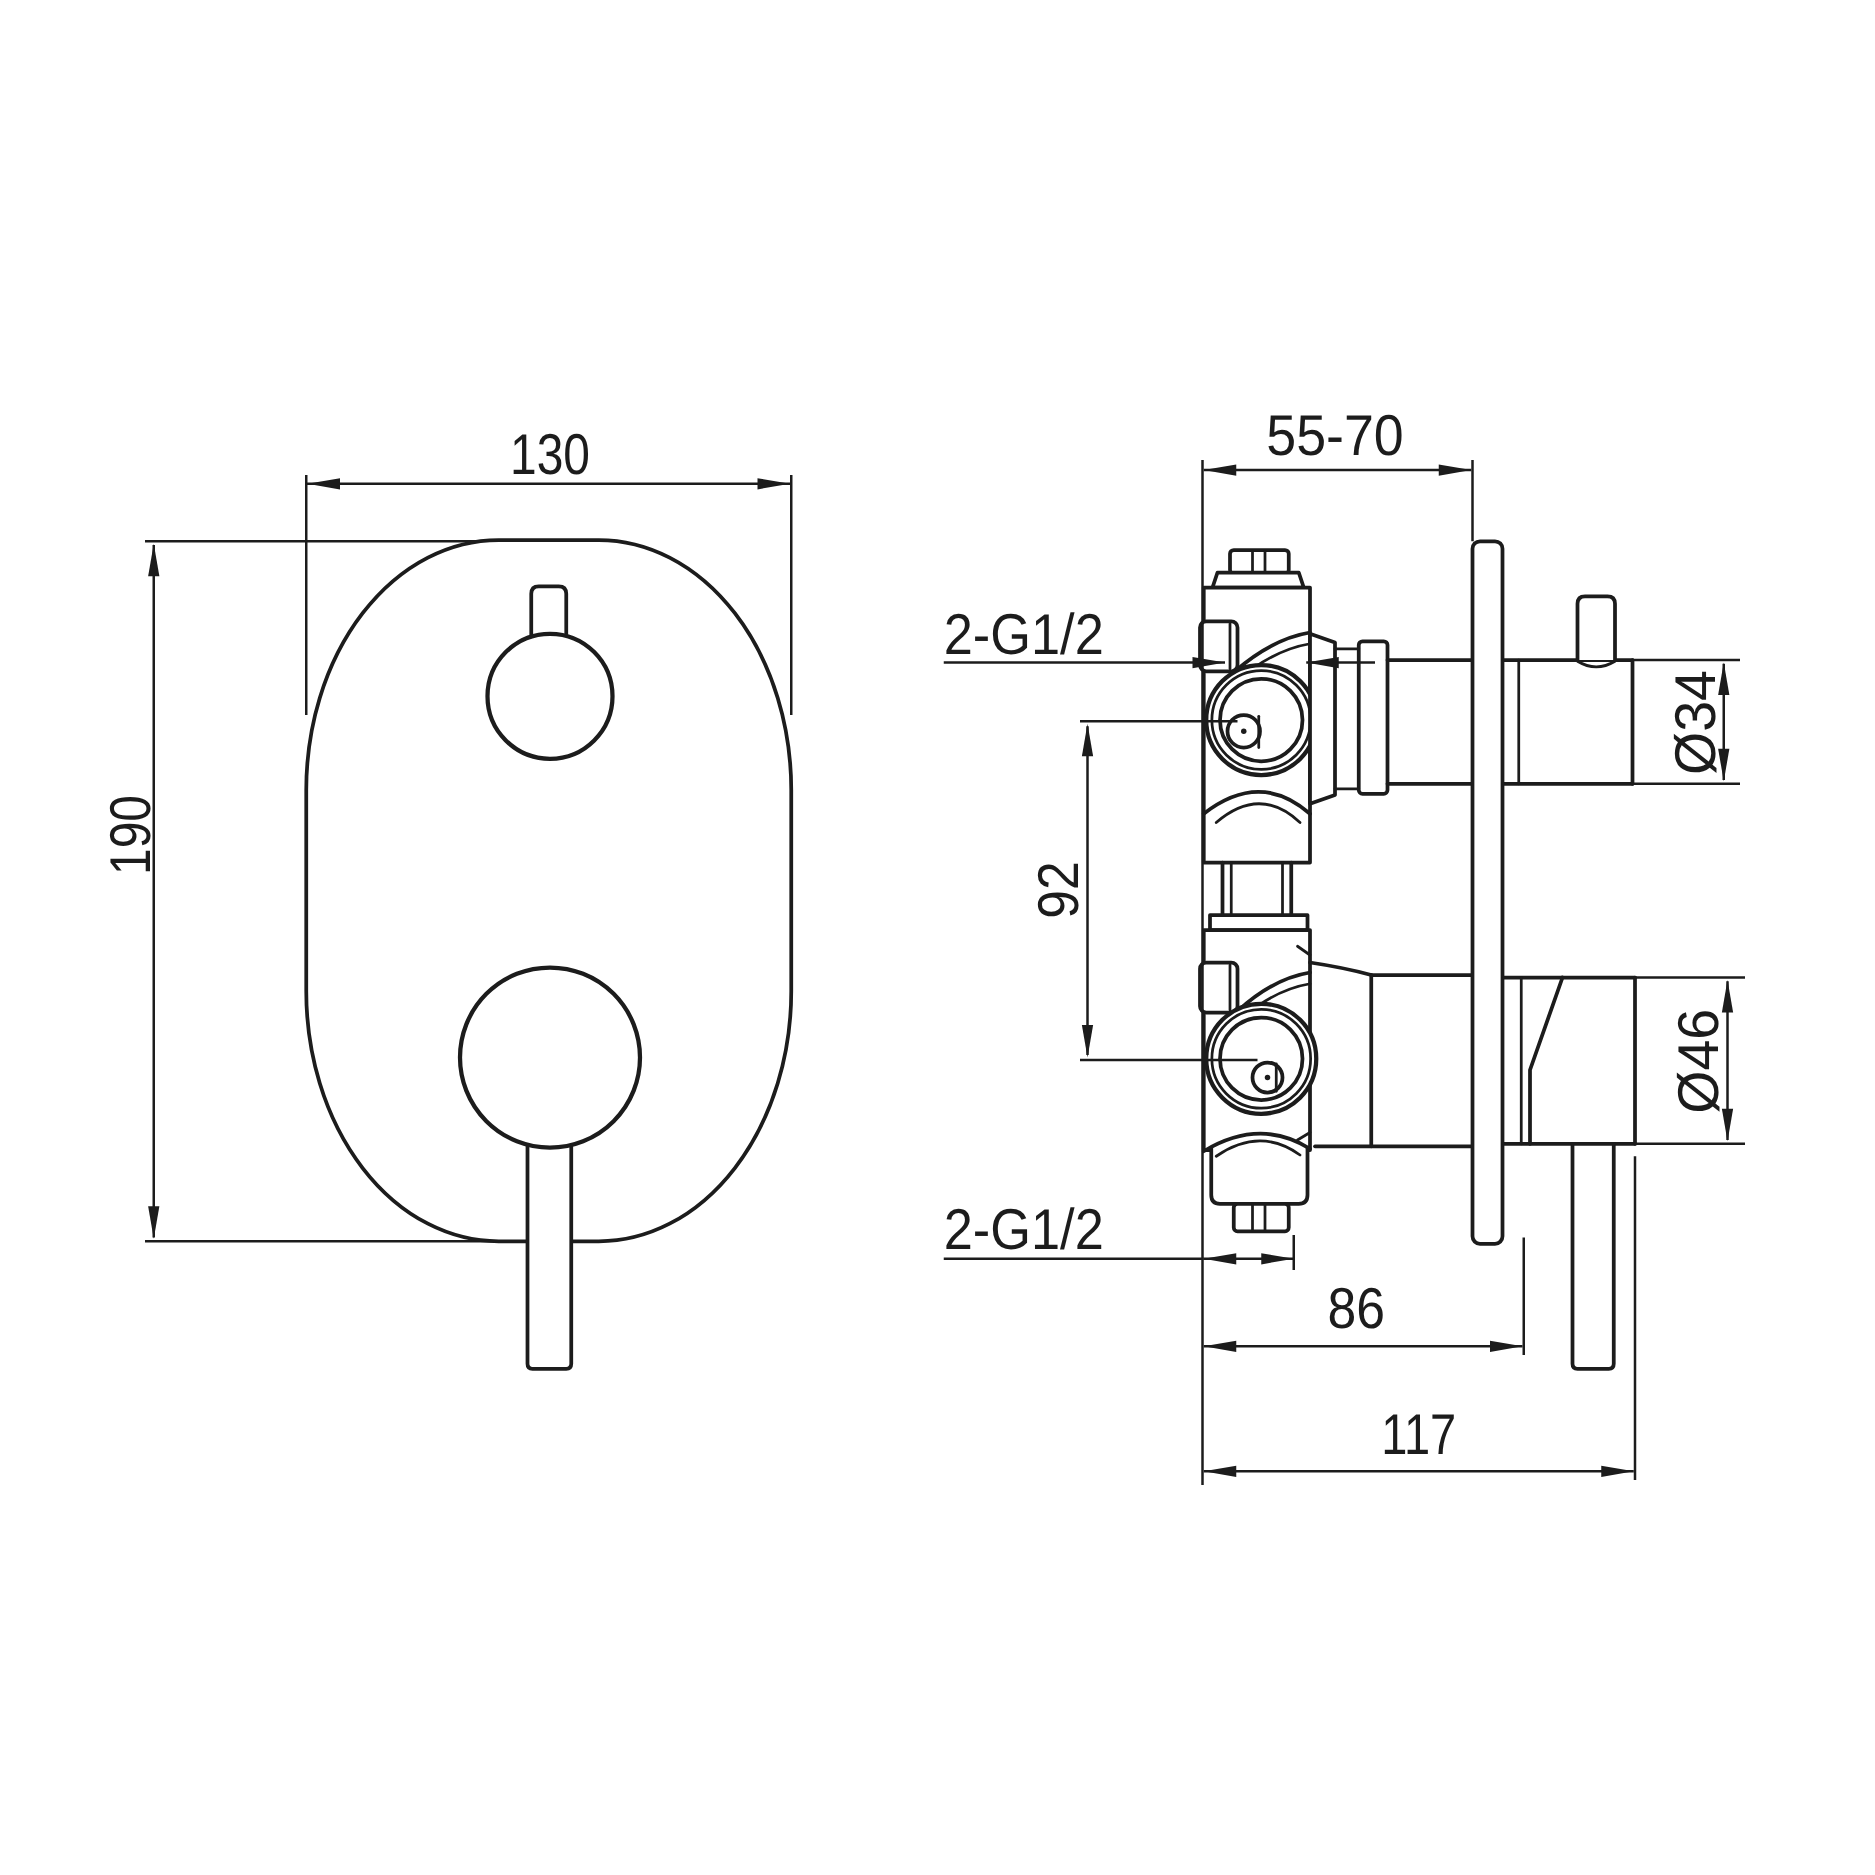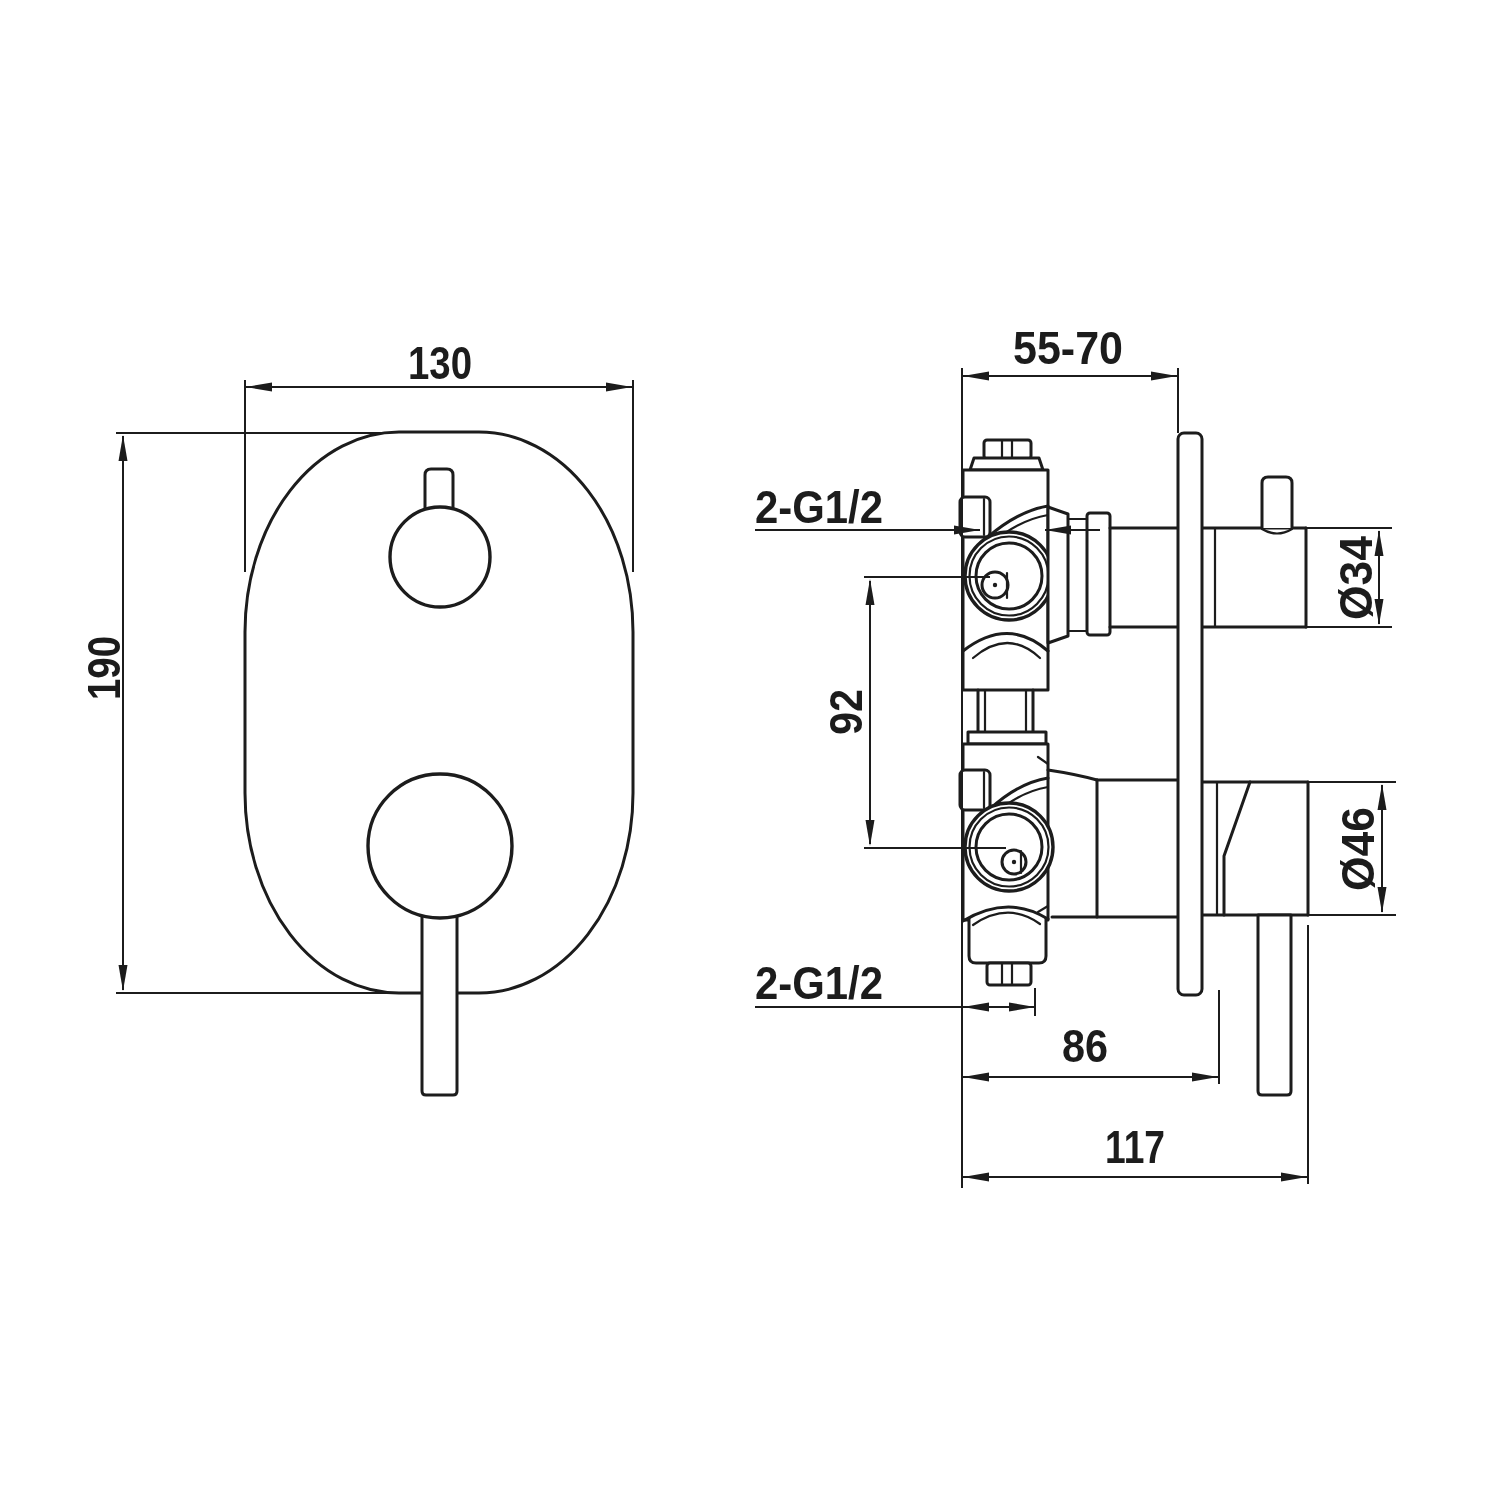--- a/index.html
+++ b/index.html
@@ -1,18 +1,18 @@
 <!DOCTYPE html>
 <html><head>
 <meta charset="utf-8">
 <style>
   :root{ --ink:#1c1c1c; --paper:#ffffff; }
   html,body{ margin:0; padding:0; background:var(--paper); }
   .canvas{ position:relative; width:1192px; height:1500px; background:var(--paper);
-           font-family:"Liberation Sans","DejaVu Sans",sans-serif;font-weight:bold; }
+           font-family:"Liberation Sans","DejaVu Sans",sans-serif; }
   svg{ display:block; width:1500px; height:1500px; }
   .ol { fill:none; stroke:var(--ink); stroke-width:3; stroke-linecap:round; stroke-linejoin:round; }
   .olf{ fill:var(--paper); stroke:var(--ink); stroke-width:3; stroke-linejoin:round; }
   .thin{ stroke-width:2.2; }
   .bold{ stroke-width:3.4; }
   .dim{ fill:none; stroke:var(--ink); stroke-width:2; stroke-linecap:butt; }
   .arr{ fill:var(--ink); stroke:none; }
   text{ font-family:"Liberation Sans","DejaVu Sans",sans-serif; font-size:46px; fill:var(--ink); }
   .mid{ text-anchor:middle; }
   .st { text-anchor:start; }

